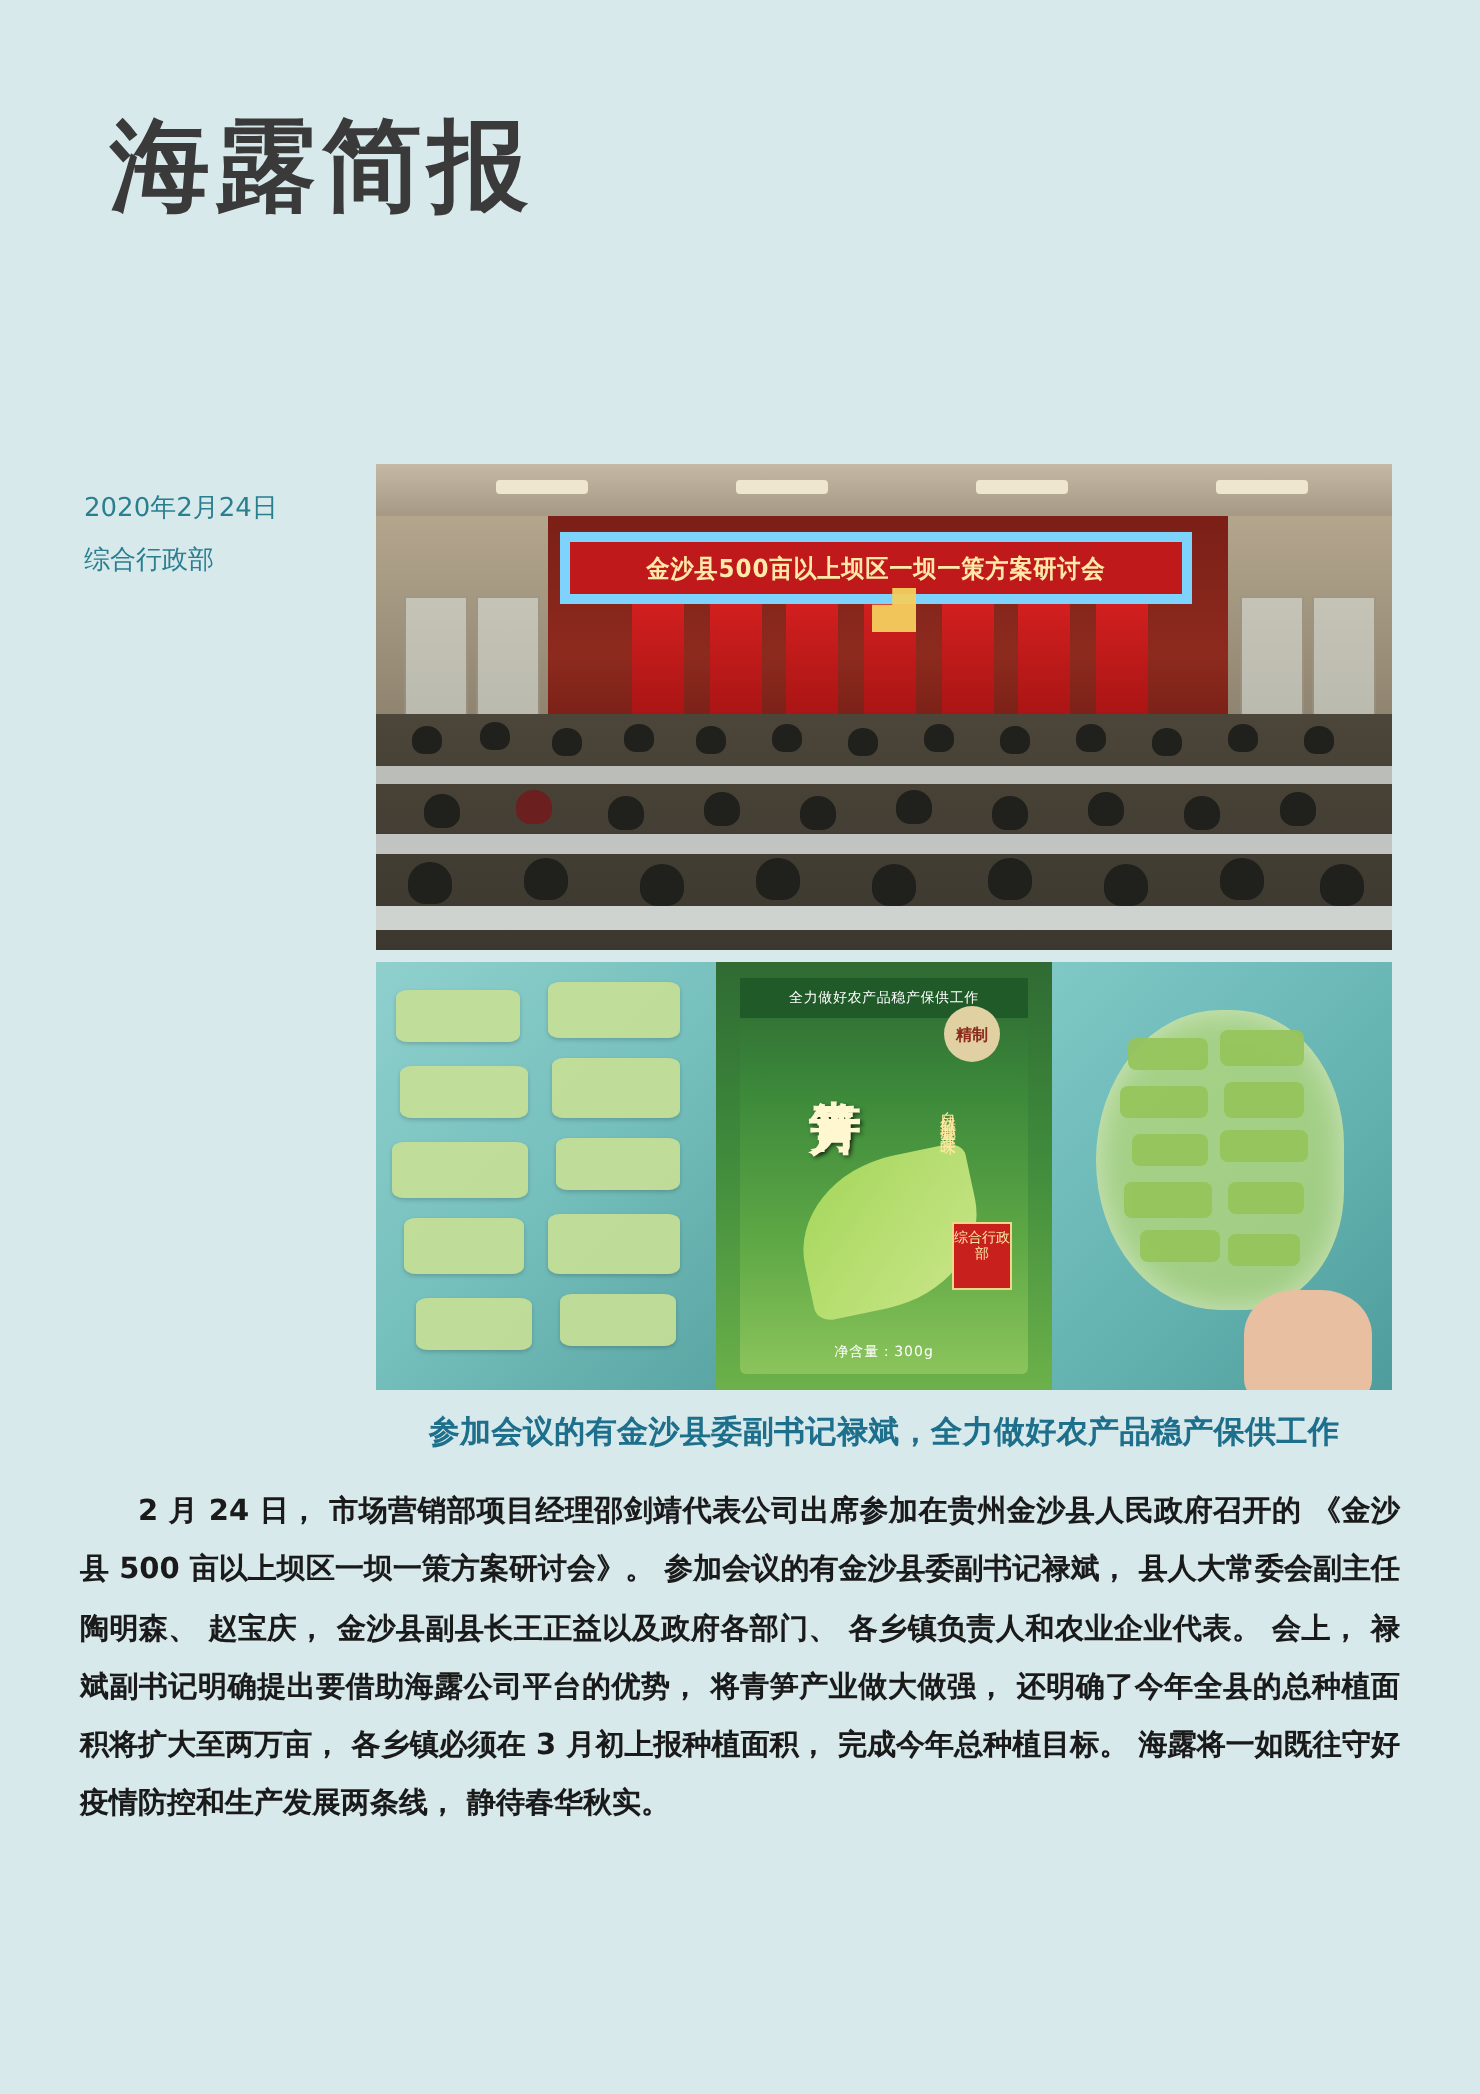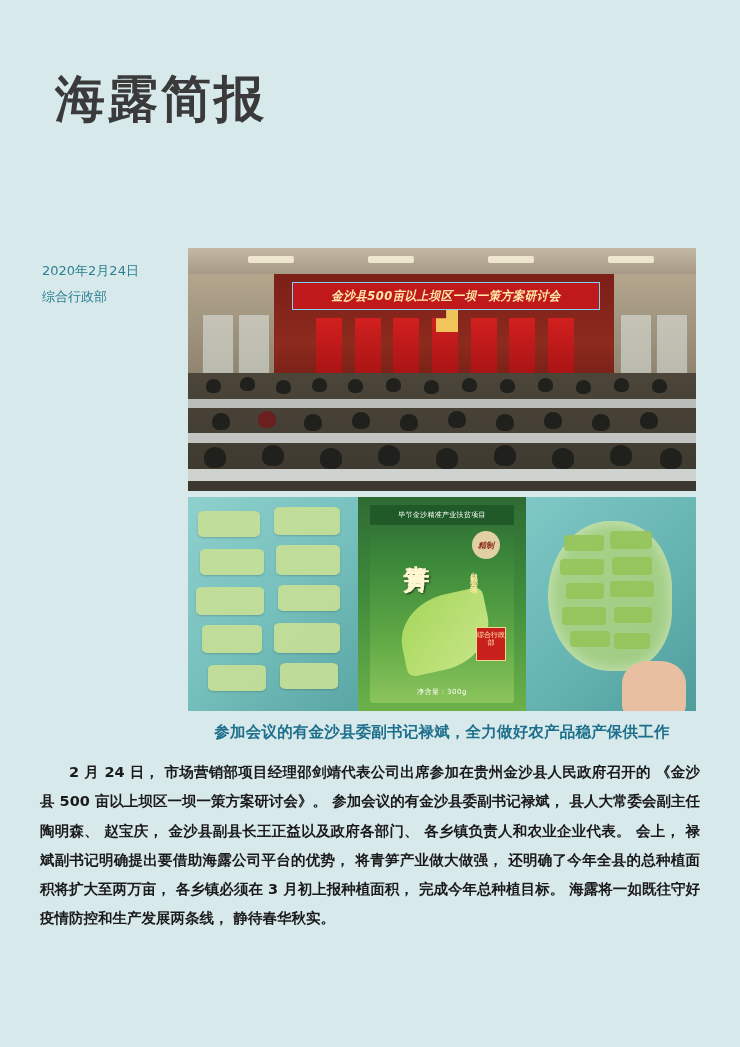--- a/index.html
+++ b/index.html
@@ -12,21 +12,20 @@
     background: #d8e9ec;
     font-family: "DejaVu Sans", "Liberation Sans", sans-serif;
     overflow: hidden;
     position: relative;
   }
   .page {
     position: relative;
     width: 740px;
     height: 738px;
     box-sizing: border-box;
-    margin-top: 16px;
   }
 
   
   .masthead {
     position: absolute;
     left: 55px;
     top: 58px;
     display: flex;
     align-items: baseline;
   }
@@ -91,28 +90,27 @@
     border-radius: 2px;
   }
   .pm-stage {
     position: absolute;
     left: 86px; top: 26px;
     width: 340px; height: 126px;
     background: linear-gradient(to bottom, #7b1f17 0%, #8d2a1e 55%, #6d1a13 100%);
   }
   .pm-banner {
     position: absolute;
-    left: 104px; top: 34px;
+    left: 92px; top: 34px;
     width: 306px; height: 26px;
     background: #c0191b;
-    border: 1px solid #7dd3fc;
+    border: 5px solid #7dd3fc;
     display: flex;
     align-items: center;
     justify-content: center;
-    font-style: italic;
   }
   .pm-banner span {
     color: #ffe9a8;
     font-size: 11.5px;
     font-weight: bold;
     letter-spacing: 0.5px;
     white-space: nowrap;
     transform: scaleY(1.08);
   }
   .pm-flags {
@@ -229,31 +227,30 @@
     color: #fff7d0;
     font-size: 26px;
     font-weight: bold;
     line-height: 1.05;
     text-shadow: 1px 1px 2px rgba(0,0,0,.45);
     writing-mode: vertical-rl;
     letter-spacing: 1px;
   }
   .pp-seal {
     position: absolute;
-    right: 14px; top: 26px;
+    right: 14px; top: 14px;
     width: 28px; height: 28px;
     border-radius: 50%;
     background: #e0d0a2;
     color: #8b2a1c;
     font-size: 8px;
     font-weight: bold;
     display: flex;
     align-items: center;
     justify-content: center;
-    font-style: italic;
   }
   .pp-side-text {
     position: absolute;
     right: 36px; top: 60px;
     color: #ffe9a0;
     font-size: 8px;
     writing-mode: vertical-rl;
     letter-spacing: 2px;
   }
   .pp-leaf {
@@ -435,21 +432,21 @@
       <div class="pp-chunk" style="left:90px;top:88px;width:62px;height:26px"></div>
       <div class="pp-chunk" style="left:14px;top:128px;width:60px;height:28px"></div>
       <div class="pp-chunk" style="left:86px;top:126px;width:66px;height:30px"></div>
       <div class="pp-chunk" style="left:20px;top:168px;width:58px;height:26px"></div>
       <div class="pp-chunk" style="left:92px;top:166px;width:58px;height:26px"></div>
     </div>
 
     <div class="pp-panel pp-mid">
       <div class="pp-bag">
         <div class="pp-bag-top">
-          <span>毕节金沙精准产业扶贫项目</span>
+          <span>全力做好农产品稳产保供工作</span>
         </div>
         <div class="pp-leaf"></div>
         <div class="pp-bag-title">青笋片</div>
         <div class="pp-seal">精制</div>
         <div class="pp-side-text">自然鲜脆营养美味</div>
         <div class="pp-badge">综合行政部</div>
         <div class="pp-net">净含量：300g</div>
       </div>
     </div>
 

